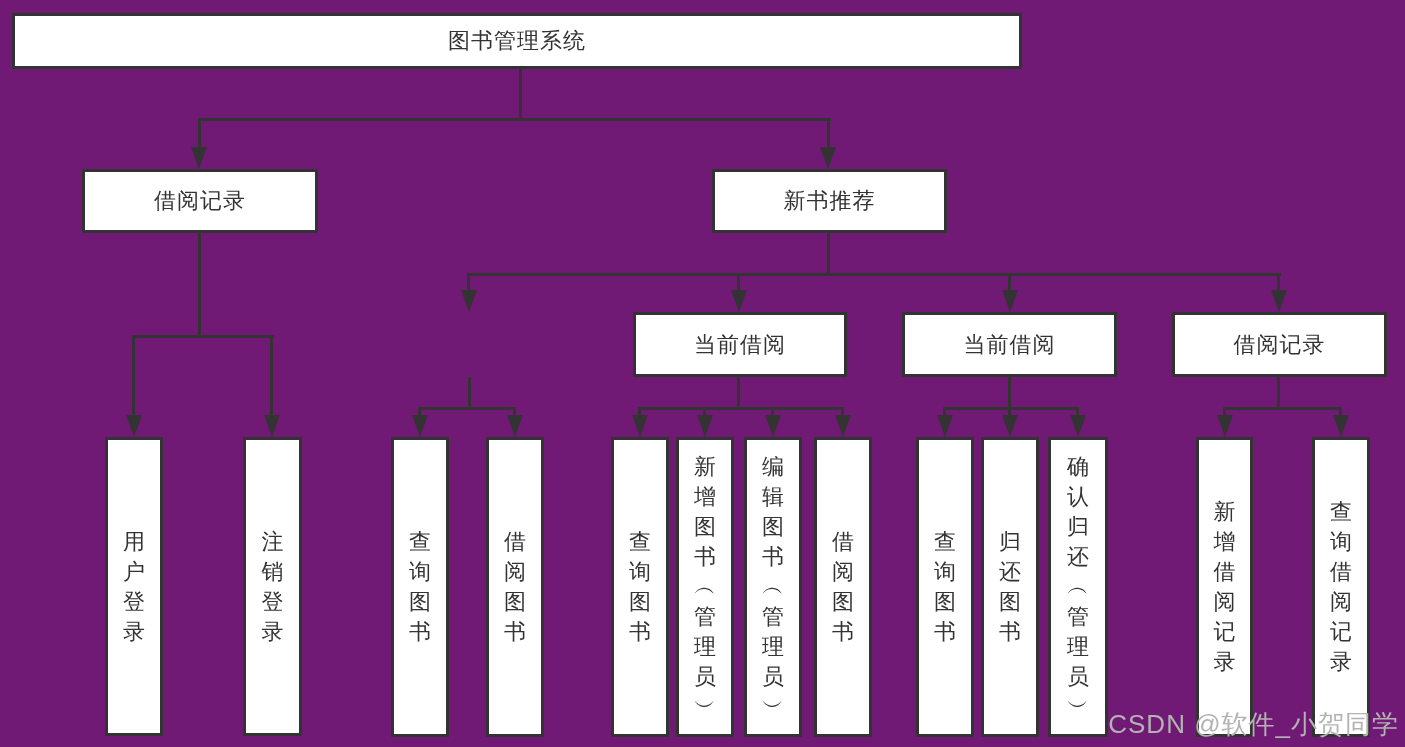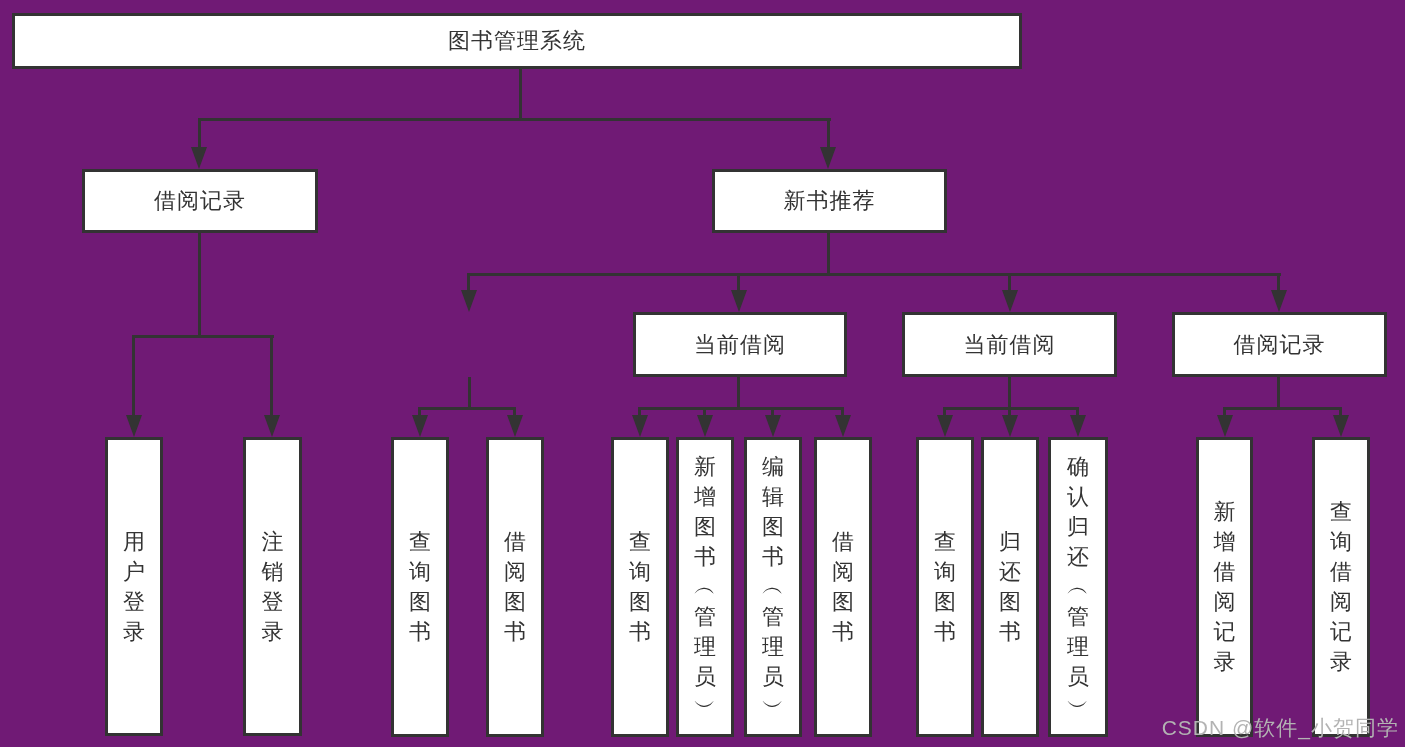--- a/index.html
+++ b/index.html
@@ -15,21 +15,21 @@
   .leaf{flex-direction:column;letter-spacing:0;}
   .vchar{height:30px;line-height:30px;text-align:center;width:100%;font-size:22px;}
   .vl{position:absolute;width:3px;background:#333333;z-index:1;}
   .hl{position:absolute;height:3px;background:#333333;z-index:1;}
   .arw{
     position:absolute;width:0;height:0;z-index:1;
     border-left:8px solid transparent;border-right:8px solid transparent;
     border-top:22px solid #333333;
   }
   .watermark{
-    position:absolute;right:6px;bottom:5px;font-size:21px;color:#b3b3b3;
+    position:absolute;right:6px;bottom:5px;font-size:26px;color:#b3b3b3;
     z-index:3;letter-spacing:1px;white-space:nowrap;
   }
 </style>
 </head>
 <body>
 
 <div class="canvas">
 
   <div class="vl" style="left:519px;top:68px;height:50px"></div>
   <div class="hl" style="left:198px;top:118px;width:633px"></div>

